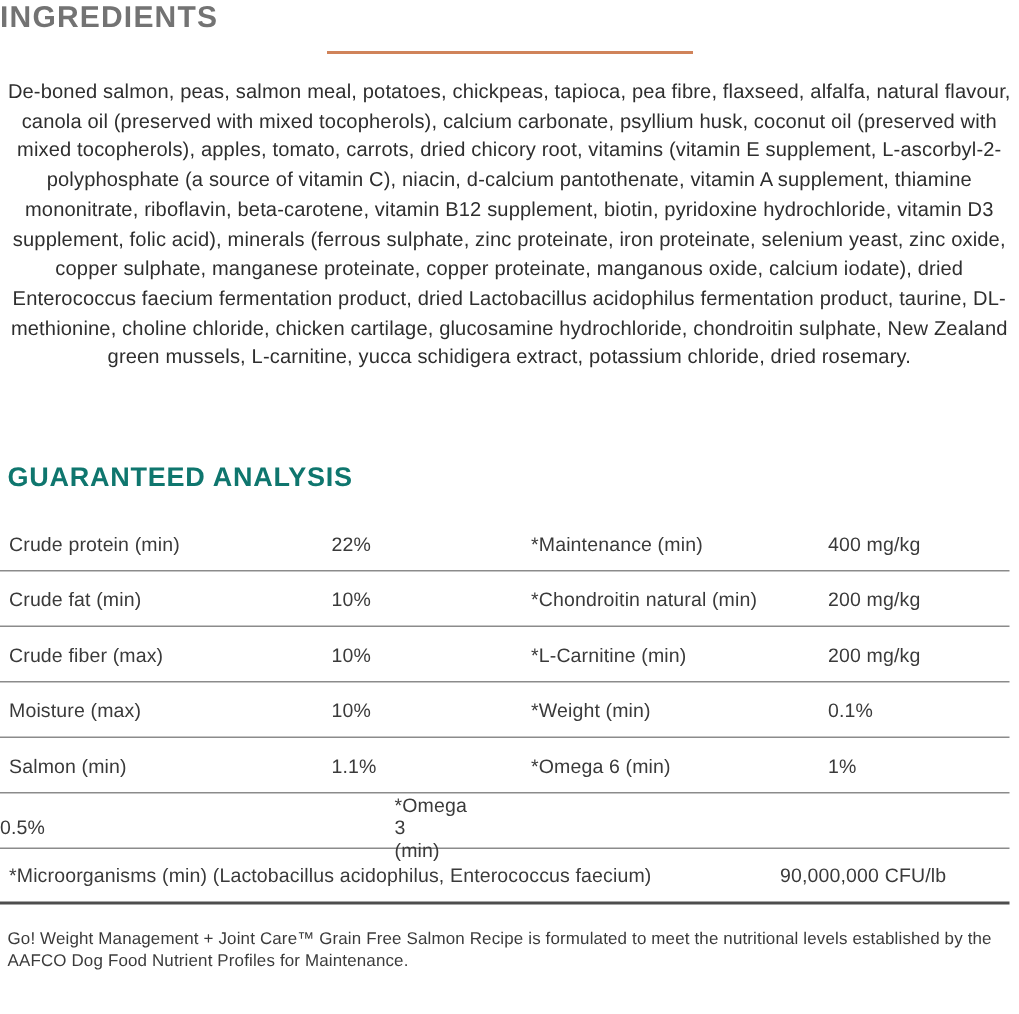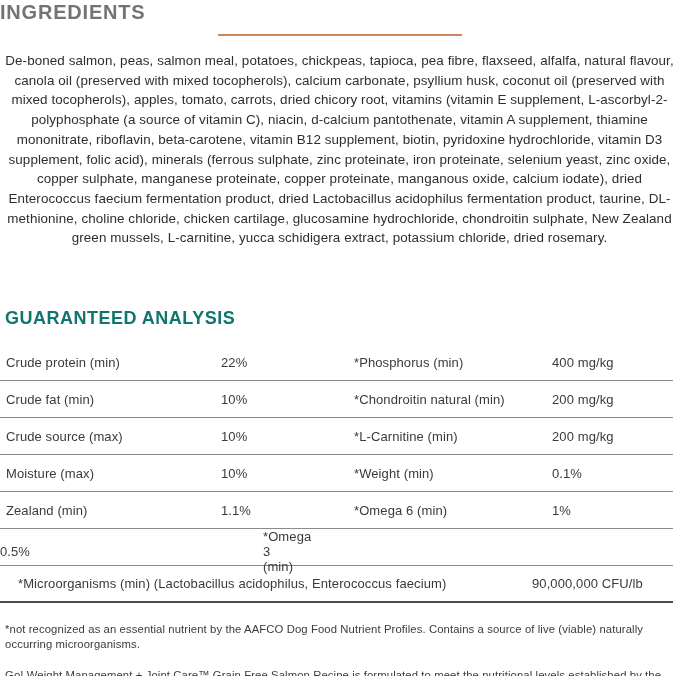--- a/index.html
+++ b/index.html
@@ -57,21 +57,20 @@
     height: 37px;
     border-bottom: 1px solid #8b8b8b;
     font-size: 13px;
     letter-spacing: 0.1px;
     color: #3a3a3a;
     gap: 16px;
   }
   .ga-row-full {
     grid-template-columns: 504px 169px;
     border-bottom: 2px solid #4d4d4d;
-    padding-left: 12px;
   }
   .ga-label-left  { padding-left: 6px;  text-align: left; }
   .ga-label-right { padding-left: 42px; text-align: left; }
   .ga-value { }
 
   
   .footnote-1 {
     margin: 19px 0 0 5px;
     font-size: 11.3px;
     line-height: 15px;
@@ -96,60 +95,59 @@
   <div class="divider" style="background: rgb(208, 131, 90);"></div>
   <p class="ing-text">De-boned salmon, peas, salmon meal, potatoes, chickpeas, tapioca, pea fibre, flaxseed, alfalfa, natural flavour, canola oil (preserved with mixed tocopherols), calcium carbonate, psyllium husk, coconut oil (preserved with mixed tocopherols), apples, tomato, carrots, dried chicory root, vitamins (vitamin E supplement, L-ascorbyl-2-polyphosphate (a source of vitamin C), niacin, d-calcium pantothenate, vitamin A supplement, thiamine mononitrate, riboflavin, beta-carotene, vitamin B12 supplement, biotin, pyridoxine hydrochloride, vitamin D3 supplement, folic acid), minerals (ferrous sulphate, zinc proteinate, iron proteinate, selenium yeast, zinc oxide, copper sulphate, manganese proteinate, copper proteinate, manganous oxide, calcium iodate), dried Enterococcus faecium fermentation product, dried Lactobacillus acidophilus fermentation product, taurine, DL-methionine, choline chloride, chicken cartilage, glucosamine hydrochloride, chondroitin sulphate, New Zealand green mussels, L-carnitine, yucca schidigera extract, potassium chloride, dried rosemary.</p>
 
   <div class="ga-title">GUARANTEED ANALYSIS</div>
 
   <div class="ga-table">
 
     <div class="ga-row">
       <span class="ga-label-left">Crude protein (min)</span>
       <span class="ga-value">22%</span>
-      <span class="ga-label-right">*Phosphorus (min)</span>
+      <span class="ga-label-right">*Maintenance (min)</span>
       <span class="ga-value">400 mg/kg</span>
     </div>
 
     <div class="ga-row">
       <span class="ga-label-left">Crude fat (min)</span>
       <span class="ga-value">10%</span>
       <span class="ga-label-right">*Chondroitin natural (min)</span>
       <span class="ga-value">200 mg/kg</span>
     </div>
 
     <div class="ga-row">
-      <span class="ga-label-left">Crude source (max)</span>
+      <span class="ga-label-left">Crude fiber (max)</span>
       <span class="ga-value">10%</span>
       <span class="ga-label-right">*L-Carnitine (min)</span>
       <span class="ga-value">200 mg/kg</span>
     </div>
 
     <div class="ga-row">
       <span class="ga-label-left">Moisture (max)</span>
       <span class="ga-value">10%</span>
       <span class="ga-label-right">*Weight (min)</span>
       <span class="ga-value">0.1%</span>
     </div>
 
     <div class="ga-row">
-      <span class="ga-label-left">Zealand (min)</span>
+      <span class="ga-label-left">Salmon (min)</span>
       <span class="ga-value">1.1%</span>
       <span class="ga-label-right">*Omega 6 (min)</span>
       <span class="ga-value">1%</span>
     </div>
 
     <div class="ga-row">
       <span class="ga-value">0.5%</span>
       <span class="ga-label-right">*Omega 3 (min)</span>
     </div>
 
     <div class="ga-row ga-row-full">
       <span class="ga-label-left">*Microorganisms (min) (Lactobacillus acidophilus, Enterococcus faecium)</span>
       <span class="ga-value">90,000,000 CFU/lb</span>
     </div>
 
   </div>
 
-  <p class="footnote-1">*not recognized as an essential nutrient by the AAFCO Dog Food Nutrient Profiles. Contains a source of live (viable) naturally occurring microorganisms.</p>
   <p class="footnote-2">Go! Weight Management + Joint Care™ Grain Free Salmon Recipe is formulated to meet the nutritional levels established by the AAFCO Dog Food Nutrient Profiles for Maintenance.</p>
 
 </div>
 
 </body></html>

